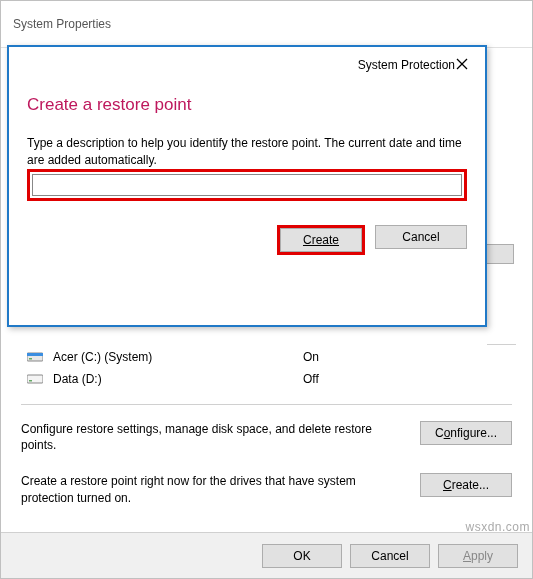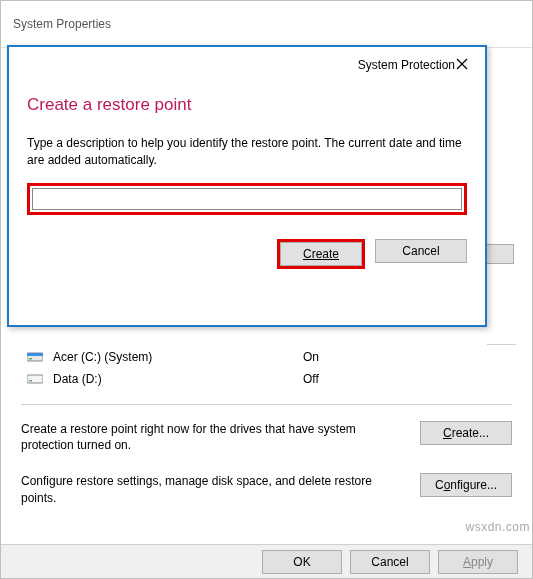--- a/index.html
+++ b/index.html
@@ -14,41 +14,41 @@
     .drive-status { font-size: 12px; }
     .drive-icon svg { display:block; }
     .separator { border-top: 1px solid #d0d0d0; margin: 14px 0 16px 0; }
     .section-row { display: flex; align-items: flex-start; margin-bottom: 20px; }
     .section-text { flex: 1; font-size: 12px; line-height: 1.35; padding-right: 12px; }
     .win-btn {
       background: #e1e1e1; border: 1px solid #adadad; font-size: 12px;
       min-width: 92px; height: 24px; padding: 0 12px; cursor: pointer;
     }
     .button-bar {
-      position: absolute; left: 0; right: 0; bottom: 0; height: 34px;
+      position: absolute; left: 0; right: 0; bottom: 0; height: 46px;
       border-top: 1px solid #d0d0d0; background:#f0f0f0;
       display: flex; align-items: center; justify-content: flex-end;
       padding-right: 14px; gap: 8px;
     }
     .button-bar .win-btn { min-width: 80px; }
     .button-bar .win-btn.apply { color:#888; }
     .watermark { position:absolute; right:2px; bottom:44px; font-size:12px; color:#aaa; letter-spacing:0.5px; pointer-events:none;}
     
     .modal {
       position: absolute; left: 6px; top: 44px; width: 480px; height: 282px;
       background: #fff; border: 2px solid #2079c7; box-shadow: 2px 2px 6px rgba(0,0,0,.25);
       z-index: 10;
     }
     .modal-titlebar { display:flex; align-items:center; justify-content:flex-end; padding: 10px 14px 6px 14px; }
     .modal-title { font-size: 12px; }
     .close-x { width:16px; height:16px; cursor:pointer; }
     .close-x svg { display:block; }
     .modal-body { padding: 4px 18px 0 18px; }
     .modal-heading { color: #be185d; font-size: 17px; font-weight: 400; margin: 12px 0 20px 0; }
-    .modal-desc { font-size: 12px; line-height: 1.4; margin-bottom: 14px; }
+    .modal-desc { font-size: 12px; line-height: 1.4; }
     .input-highlight { border: 3px solid #e00000; padding: 2px; }
     .modal-input { width: 100%; height: 22px; border: 1px solid #888; padding: 2px 4px; font-size: 12px; background:#fff; }
     .modal-buttons { display:flex; justify-content:flex-end; gap:10px; padding: 24px 18px 0 18px; }
     .btn-highlight { border: 3px solid #e00000; padding: 0; display:inline-block; }
     .btn-highlight .win-btn { min-width: 82px; }
     .stub-bar { position:absolute; top:196px; right:18px; width:40px; height:20px; background:#e1e1e1; border:1px solid #adadad; z-index:1; }
     .stub-line { position:absolute; top:296px; left:486px; right:16px; border-top:1px solid #d0d0d0; z-index:1;}
     
     .mn { text-decoration: underline; }
   </style>
@@ -83,27 +83,27 @@
             </svg>
         </span>
         <span class="drive-name">Data (D:)</span>
         <span class="drive-status">Off</span>
       </div>
     </div>
 
     <div class="separator"></div>
 
     <div class="section-row">
-      <div class="section-text">Create a restore point right now for the drives that have system protection turned on.</div>
-      <button class="win-btn"><span class="mn">C</span>reate...</button>
+      <div class="section-text">Configure restore settings, manage disk space, and delete restore points.</div>
+      <button class="win-btn">C<span class="mn">o</span>nfigure...</button>
     </div>
 
     <div class="section-row">
-      <div class="section-text">Configure restore settings, manage disk space, and delete restore points.</div>
-      <button class="win-btn">C<span class="mn">o</span>nfigure...</button>
+      <div class="section-text">Create a restore point right now for the drives that have system protection turned on.</div>
+      <button class="win-btn"><span class="mn">C</span>reate...</button>
     </div>
 
   </div>
 
   <div class="watermark">wsxdn.com</div>
 
   <div class="button-bar">
     <button class="win-btn">OK</button>
     <button class="win-btn">Cancel</button>
     <button class="win-btn apply"><span class="mn">A</span>pply</button>

